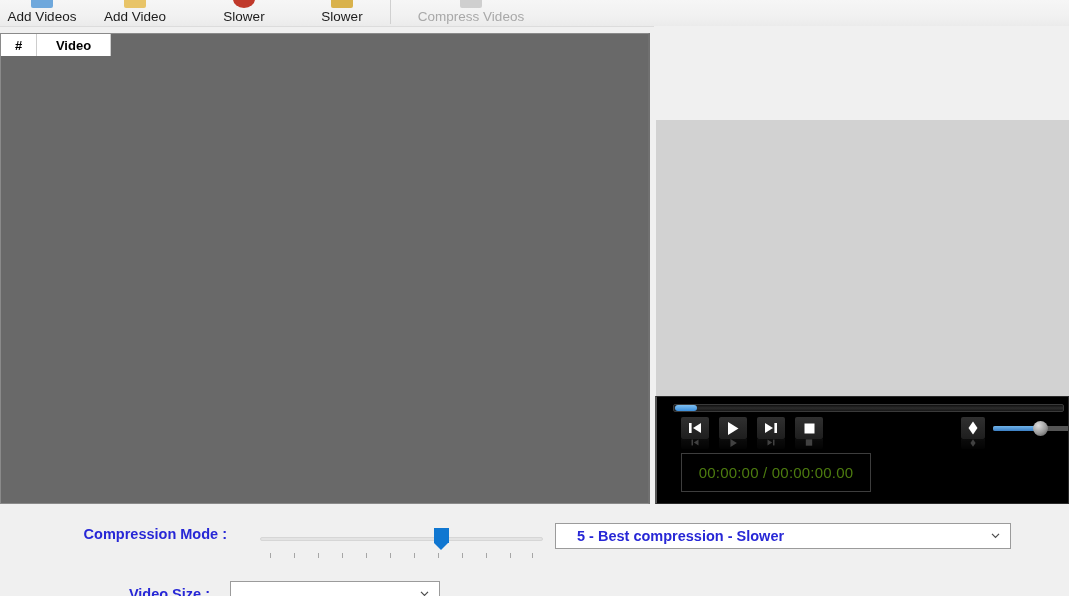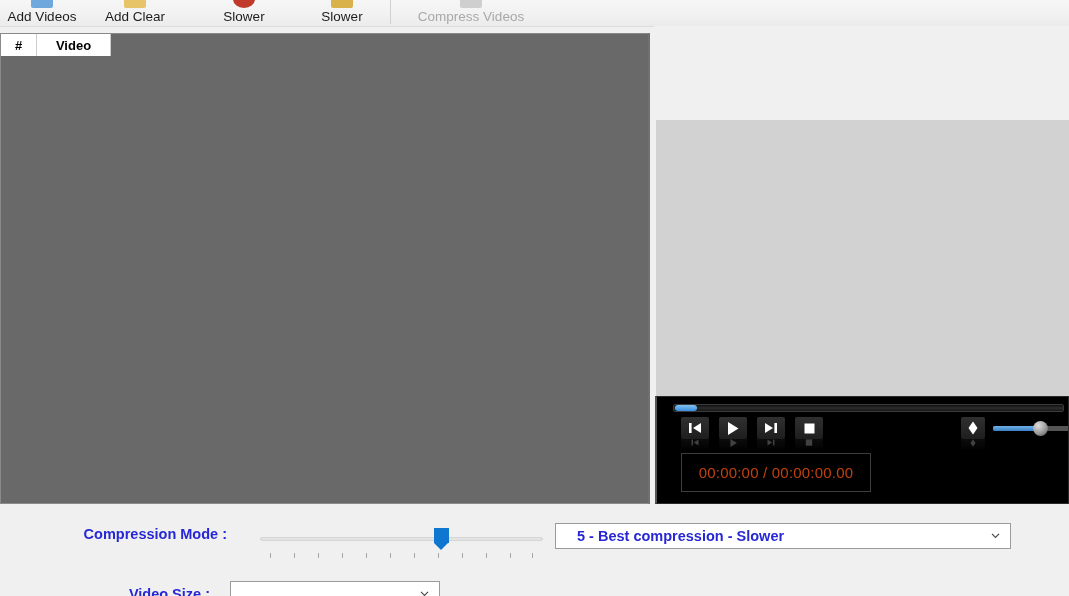--- a/index.html
+++ b/index.html
@@ -217,21 +217,21 @@
   .time-box {
     position: absolute;
     left: 24px; top: 56px;
     width: 188px;
     height: 37px;
     border: 1px solid #3d3d3d;
     background: #000;
     display: flex;
     align-items: center;
     justify-content: center;
-    color: #c2410c;
+    color: #4d7c0f;
     font-family: "Liberation Sans", sans-serif;
     font-size: 15px;
     letter-spacing: .2px;
   }
 
   
   .settings {
     position: absolute;
     left: 0; top: 505px;
     width: 1069px;
@@ -324,21 +324,21 @@
 
     <div class="tb-item" style="left:6px;width:72px;">
       <span class="tb-ico ico-addvideo"></span>
 
       <span>Add Videos</span>
     </div>
 
     <div class="tb-item" style="left:96px;width:78px;">
       <span class="tb-ico ico-addfolder"></span>
 
-      <span>Add Clear</span>
+      <span>Add Video</span>
     </div>
 
     <div class="tb-item" style="left:213px;width:62px;">
       <span class="tb-ico ico-remove"></span>
       <span>Slower</span>
     </div>
 
     <div class="tb-item" style="left:320px;width:44px;">
       <span class="tb-ico ico-clear"></span>
       <span>Slower</span>

